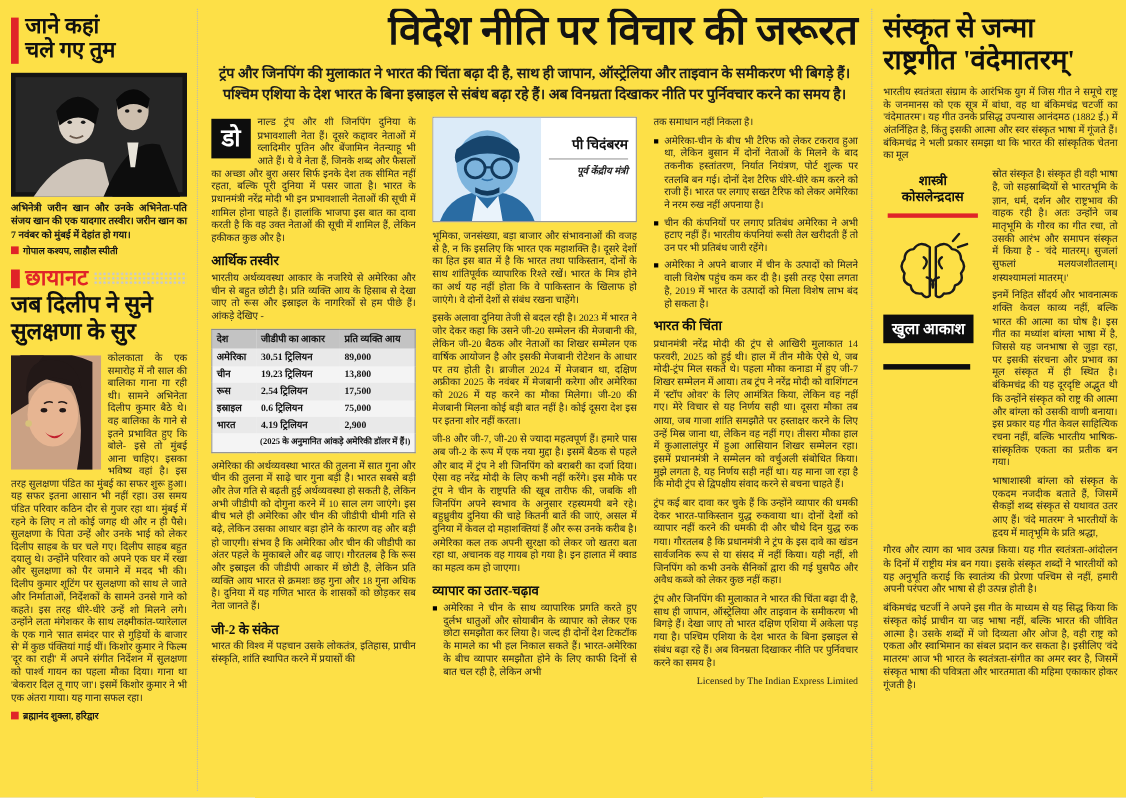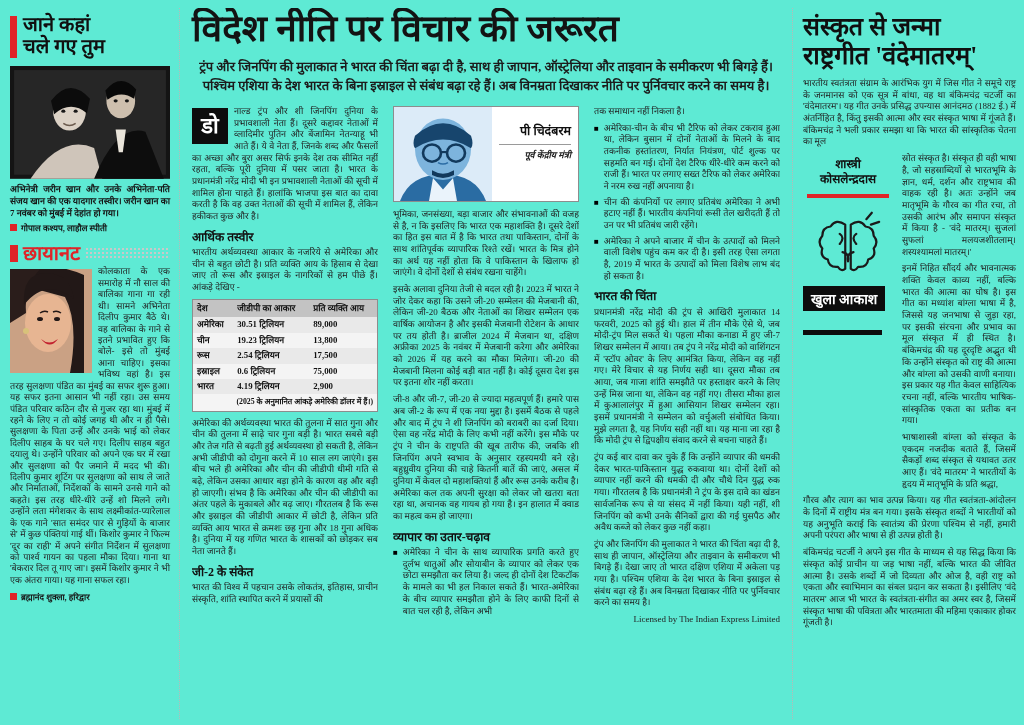--- a/index.html
+++ b/index.html
@@ -4,21 +4,21 @@
 <style>
   :root{
     --red:#e02428;
     --ink:#1b1b1b;
     --body:#262626;
     --rule:#9a9a9a;
   }
   *{box-sizing:border-box;}
   html,body{margin:0;padding:0;background:#e8e8e8;}
   .page{
-    width:1024px;height:725px;margin:0 auto;background:#5eead4;
+    width:1024px;height:725px;margin:0 auto;background:#fde047;
     display:flex;padding:8px 6px 6px 8px;overflow:hidden;
     font-family:"Liberation Serif","DejaVu Serif",serif;color:var(--body);
   }
   
   .col-left{width:172px;flex:0 0 172px;padding:2px 9px 0 2px;border-right:1px dotted #b8b8b8;overflow:hidden;}
   .obit-title{display:flex;gap:6px;align-items:flex-start;margin:4px 0 8px;}
   .obit-bar{width:7px;height:42px;background:var(--red);flex:0 0 7px;margin-top:2px;}
   .obit-title .tl{font-size:20px;line-height:1.08;font-weight:800;color:#101010;}
   .photo-frame{width:100%;display:block;}
   .photo-caption{font-size:9px;font-weight:700;line-height:1.32;margin:5px 0 3px;color:#161616;text-align:justify;}
@@ -27,21 +27,21 @@
   .section-label{display:flex;align-items:center;gap:5px;margin:10px 0 3px;}
   .section-label .sq{width:8px;height:17px;background:var(--red);flex:0 0 8px;}
   .section-label .lbl{color:var(--red);font-size:20px;font-weight:800;line-height:1;text-align:right;}
   .dots{flex:1;height:13px;background-image:radial-gradient(#c9c9c9 1px,transparent 1.3px);background-size:4px 4px;}
   .chh-head{font-size:21px;font-weight:800;line-height:1.14;color:#101010;margin:3px 0 6px;}
   .chh-body{font-size:9px;line-height:1.27;text-align:justify;color:#1f1f1f;}
   .portrait{float:left;width:82px;height:104px;margin:3px 6px 1px 0;}
   .left-credit{margin-top:5px;}
   
   .col-main{flex:1;padding:0 12px;overflow:hidden;display:flex;flex-direction:column;}
-  .main-head{font-size:37px;font-weight:800;text-align:left;color:#131313;margin:2px 0 8px;line-height:1.05;}
+  .main-head{font-size:37px;font-weight:800;text-align:right;color:#131313;margin:2px 0 8px;line-height:1.05;}
   .standfirst{text-align:center;font-size:13px;font-weight:700;line-height:1.5;color:#1c1c1c;margin-bottom:10px;}
   .cols{display:flex;gap:15px;flex:1;overflow:hidden;}
   .mcol{flex:1;font-size:9px;line-height:1.3;text-align:justify;overflow:hidden;color:#1f1f1f;}
   .mcol p{margin:0 0 5px;}
   .dropcap{float:left;width:36px;height:36px;background:#0d0d0d;color:#ffffff;font-size:22px;font-weight:700;
     display:flex;align-items:center;justify-content:center;margin:2px 6px 1px 0;}
   .subhead{font-size:12px;font-weight:800;color:#101010;margin:7px 0 3px;line-height:1.2;}
   table.gdp{width:100%;border-collapse:collapse;border:1px solid #8d8d8d;font-size:8.8px;margin:3px 0 6px;background:#f4f4f4;}
   .gdp th{background:#c3c3c3;font-weight:700;text-align:left;padding:3px 4px;color:#111;}
   .gdp td{padding:2px 4px;color:#111;font-weight:700;}
@@ -106,20 +106,24 @@
       <span class="sq"></span>
       <span>गोपाल कश्यप, लाहौल स्पीती</span>
     </div>
 
     <div class="section-label">
       <span class="sq"></span>
       <span class="lbl">छायानट</span>
       <span class="dots"></span>
     </div>
 
+    <div class="chh-head">
+      <div>जब दिलीप ने सुने</div>
+      <div>सुलक्षणा के सुर</div>
+    </div>
 
     <div class="chh-body">
       <svg class="portrait" viewBox="0 0 82 104" preserveAspectRatio="none">
         <rect width="82" height="104" fill="#caa184"></rect>
         <path d="M8 0 q34 -8 66 6 v98 h-14 q9 -50 -5 -76 l-44 -12 z" fill="#221817"></path>
         <path d="M0 0 h30 q-16 18 -14 44 l-16 10 z" fill="#2a1d1b"></path>
         <ellipse cx="38" cy="54" rx="23" ry="29" fill="#e7b592"></ellipse>
         <path d="M14 36 q22 -28 50 -6 q-4 -26 -28 -26 q-24 0 -22 32z" fill="#221817"></path>
         <ellipse cx="30" cy="50" rx="3" ry="2" fill="#221817"></ellipse>
         <ellipse cx="47" cy="50" rx="3" ry="2" fill="#221817"></ellipse>
@@ -223,21 +227,21 @@
         <div class="bullet">
           <span class="bq">■</span>
           <span class="bt">अमेरिका ने चीन के साथ व्यापारिक प्रगति करते हुए दुर्लभ धातुओं और सोयाबीन के व्यापार को लेकर एक छोटा समझौता कर लिया है। जल्द ही दोनों देश टिकटॉक के मामले का भी हल निकाल सकते हैं। भारत-अमेरिका के बीच व्यापार समझौता होने के लिए काफी दिनों से बात चल रही है, लेकिन अभी</span>
         </div>
       </div>
 
       <div class="mcol">
         <p>तक समाधान नहीं निकला है।</p>
         <div class="bullet">
           <span class="bq">■</span>
-          <span class="bt">अमेरिका-चीन के बीच भी टैरिफ को लेकर टकराव हुआ था, लेकिन बुसान में दोनों नेताओं के मिलने के बाद तकनीक हस्तांतरण, निर्यात नियंत्रण, पोर्ट शुल्क पर सहमति बन गई। दोनों देश टैरिफ धीरे-धीरे कम करने को राजी हैं। भारत पर लगाए सख्त टैरिफ को लेकर अमेरिका ने नरम रुख नहीं अपनाया है।</span>
+          <span class="bt">अमेरिका-चीन के बीच भी टैरिफ को लेकर टकराव हुआ था, लेकिन बुसान में दोनों नेताओं के मिलने के बाद तकनीक हस्तांतरण, निर्यात नियंत्रण, पोर्ट शुल्क पर रतलबि बन गई। दोनों देश टैरिफ धीरे-धीरे कम करने को राजी हैं। भारत पर लगाए सख्त टैरिफ को लेकर अमेरिका ने नरम रुख नहीं अपनाया है।</span>
         </div>
         <div class="bullet">
           <span class="bq">■</span>
           <span class="bt">चीन की कंपनियों पर लगाए प्रतिबंध अमेरिका ने अभी हटाए नहीं हैं। भारतीय कंपनियां रूसी तेल खरीदती हैं तो उन पर भी प्रतिबंध जारी रहेंगे।</span>
         </div>
         <div class="bullet">
           <span class="bq">■</span>
           <span class="bt">अमेरिका ने अपने बाजार में चीन के उत्पादों को मिलने वाली विशेष पहुंच कम कर दी है। इसी तरह ऐसा लगता है, 2019 में भारत के उत्पादों को मिला विशेष लाभ बंद हो सकता है।</span>
         </div>
         <div class="subhead">भारत की चिंता</div>

